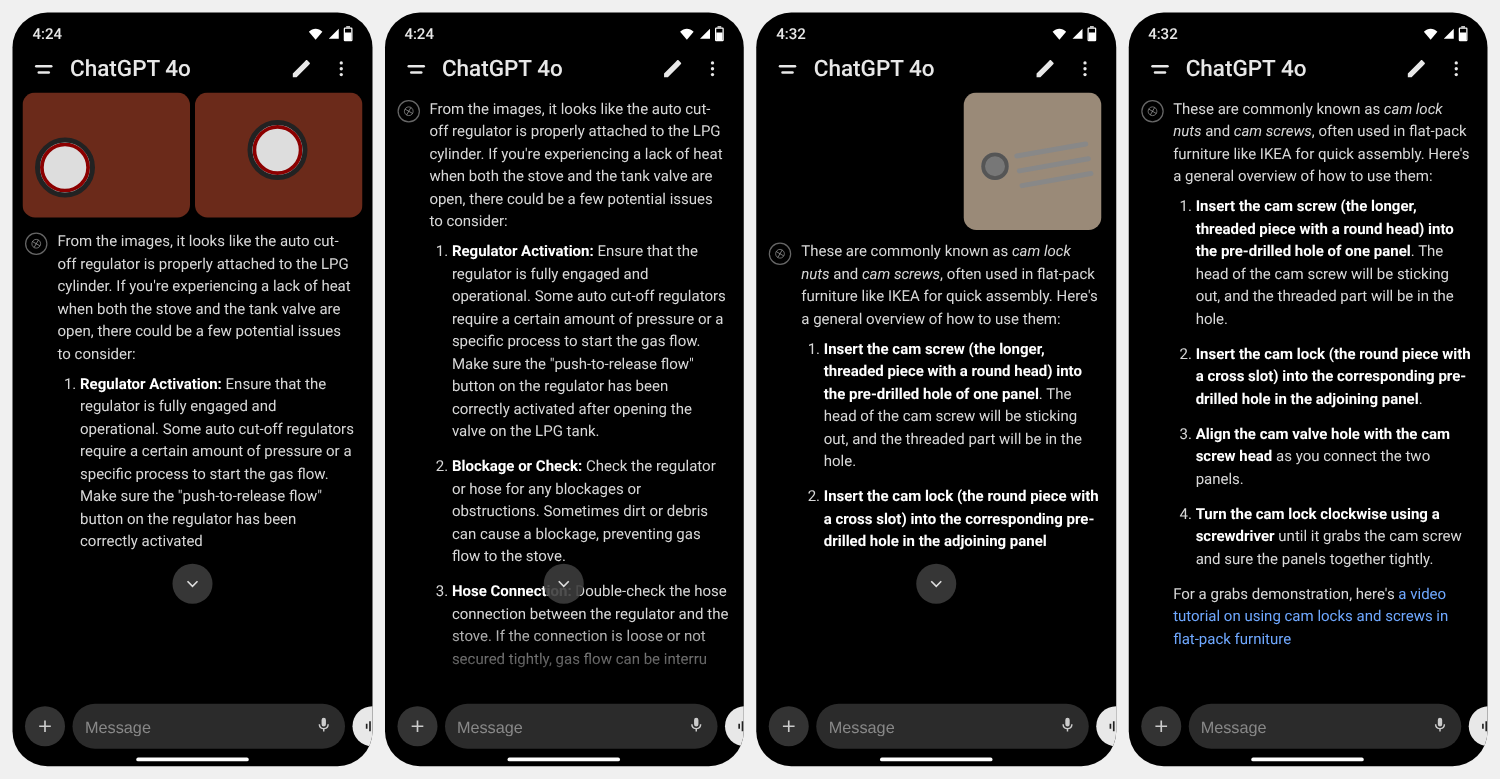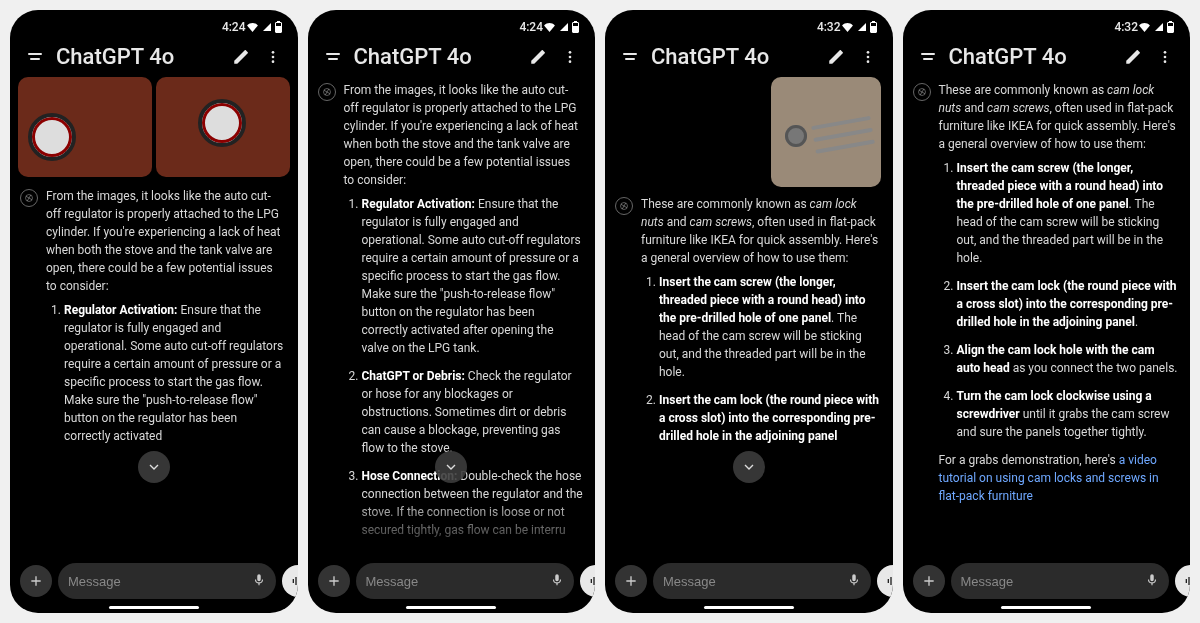--- a/index.html
+++ b/index.html
@@ -20,38 +20,38 @@
     border-radius: 28px;
     padding: 8px 8px 0 8px;
     display: flex;
     flex-direction: column;
     color: #e8e8e8;
     position: relative;
     overflow: hidden;
   }
   .status-bar {
     display: flex;
-    justify-content: flex-end;
+    justify-content: space-between;
     align-items: center;
     padding: 2px 8px 4px 8px;
     font-size: 12px;
     font-weight: 500;
   }
   .status-icons { display: flex; gap: 4px; align-items: center; }
   .tri { width: 0; height: 0; border-left: 8px solid transparent; border-bottom: 8px solid #fff; }
   .batt { width: 7px; height: 11px; border: 1px solid #fff; border-radius: 1px; position: relative; }
   .batt::after { content:""; position:absolute; top:-2px; left:1px; width:3px; height:1px; background:#fff; }
   .batt-fill { position:absolute; bottom:0; left:0; right:0; height:60%; background:#fff; }
   .header {
     display: flex;
     align-items: center;
     padding: 6px 6px 8px 6px;
     gap: 10px;
   }
-  .title { font-size: 22px; font-weight: 500; flex: 1; }
+  .title { font-size: 18px; font-weight: 500; flex: 1; }
   .icon-btn { width: 22px; height: 22px; display:flex; align-items:center; justify-content:center; cursor:pointer; }
   .burger { display:flex; flex-direction:column; gap:3px; }
   .burger span { width:14px; height:2px; background:#e8e8e8; border-radius:1px; }
   .burger span:nth-child(2){ width:10px; }
   .edit-icon svg, .dots-icon svg { fill:#e8e8e8; }
   .content {
     flex: 1;
     overflow: hidden;
     padding: 0 0 4px 0;
     position: relative;
@@ -256,21 +256,21 @@
         <div class="ai-avatar">
           <svg viewBox="0 0 24 24">
               <circle cx="12" cy="12" r="7"></circle>
               <path d="M12 5v14M5 12h14" transform="rotate(30 12 12)"></path>
             </svg>
         </div>
         <div class="ai-text">
           <span>From the images, it looks like the auto cut-off regulator is properly attached to the LPG cylinder. If you're experiencing a lack of heat when both the stove and the tank valve are open, there could be a few potential issues to consider:</span>
           <ol class="steps">
             <li><b>Regulator Activation:</b><span> Ensure that the regulator is fully engaged and operational. Some auto cut-off regulators require a certain amount of pressure or a specific process to start the gas flow. Make sure the "push-to-release flow" button on the regulator has been correctly activated after opening the valve on the LPG tank.</span></li>
-            <li><b>ChatGPT or Debris:</b><span> Check the regulator or hose for any blockages or obstructions. Sometimes dirt or debris can cause a blockage, preventing gas flow to the stove.</span></li>
+            <li><b>Blockage or Check:</b><span> Check the regulator or hose for any blockages or obstructions. Sometimes dirt or debris can cause a blockage, preventing gas flow to the stove.</span></li>
             <li><b>Hose Connection:</b><span> Double-check the hose connection between the regulator and the stove. If the connection is loose or not secured tightly, gas flow can be interru</span></li>
 
           </ol>
         </div>
       </div>
     </div>
     <div class="fade-bottom"></div>
     <div class="scroll-hint">
       <svg width="16" height="16" viewBox="0 0 24 24">
           <path d="M6 9l6 6 6-6"></path>
@@ -430,21 +430,21 @@
           <svg viewBox="0 0 24 24">
               <circle cx="12" cy="12" r="7"></circle>
               <path d="M12 5v14M5 12h14" transform="rotate(30 12 12)"></path>
             </svg>
         </div>
         <div class="ai-text">
           <span>These are commonly known as </span><em>cam lock nuts</em><span> and </span><em>cam screws</em><span>, often used in flat-pack furniture like IKEA for quick assembly. Here's a general overview of how to use them:</span>
           <ol class="steps">
             <li><b>Insert the cam screw (the longer, threaded piece with a round head) into the pre-drilled hole of one panel</b><span>. The head of the cam screw will be sticking out, and the threaded part will be in the hole.</span></li>
             <li><b>Insert the cam lock (the round piece with a cross slot) into the corresponding pre-drilled hole in the adjoining panel</b><span>.</span></li>
-            <li><b>Align the cam lock hole with the cam auto head</b><span> as you connect the two panels.</span></li>
+            <li><b>Align the cam valve hole with the cam screw head</b><span> as you connect the two panels.</span></li>
             <li><b>Turn the cam lock clockwise using a screwdriver</b><span> until it grabs the cam screw and sure the panels together tightly.</span></li>
           </ol>
           <p style="margin-top:8px">
             <span>For a grabs demonstration, here's </span><a href="#">a video tutorial on using cam locks and screws in flat-pack furniture</a>
           </p>
         </div>
       </div>
     </div>
   </div>
   <div class="footer">

